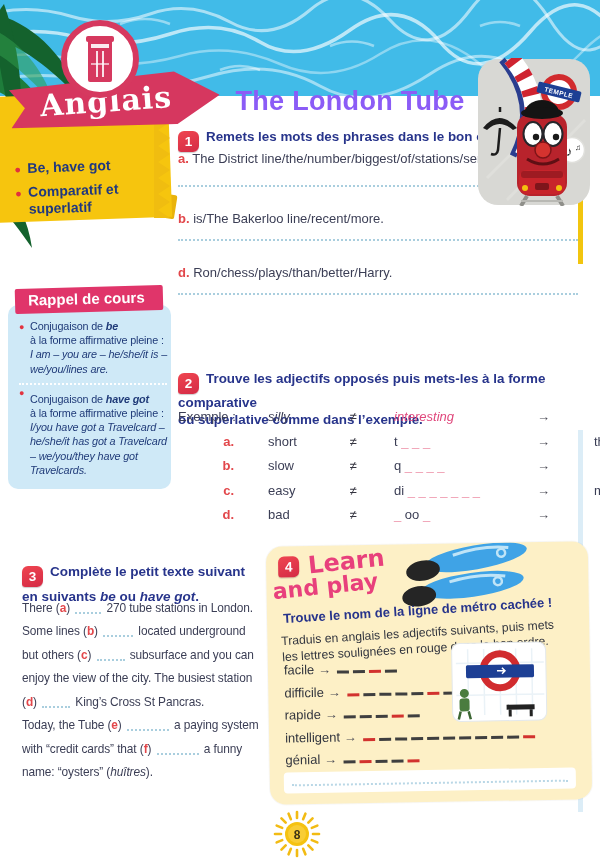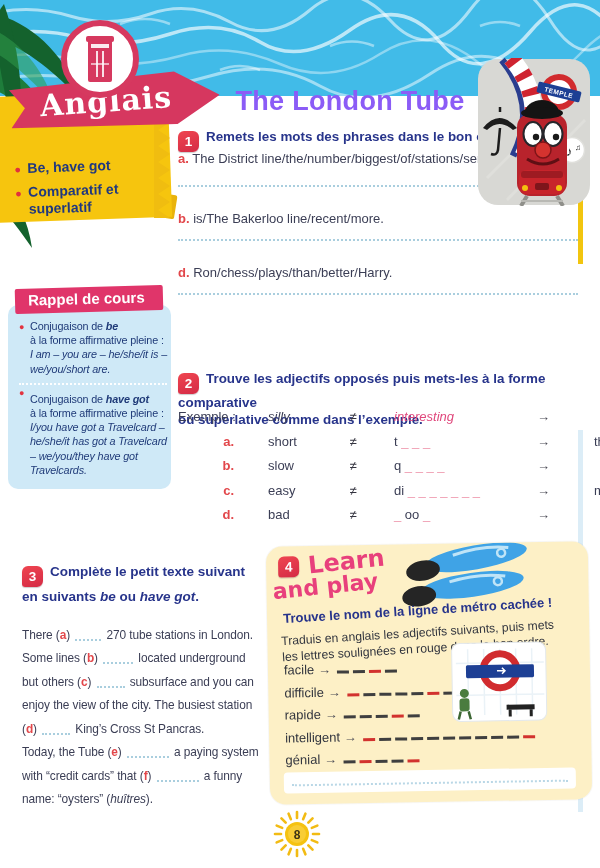--- a/index.html
+++ b/index.html
@@ -74,21 +74,21 @@
   .c1{width:56px;text-align:right;padding-right:5px;flex:none;}
   .c2{width:44px;flex:none;}
   .c3{width:24px;text-align:center;flex:none;color:#33333f;}
   .c4{width:114px;flex:none;}
   .c5{width:28px;flex:none;color:#4a4a55;}
   .c6{flex:1;}
   .exword{color:#e0487c;font-style:italic;}
 
   
   .x3head{left:22px;top:562px;width:260px;font-size:13.5px;line-height:19px;}
-  .x3para{position:absolute;left:22px;top:612px;width:252px;z-index:3;font-size:11.9px;
+  .x3para{position:absolute;left:22px;top:585px;width:252px;z-index:3;font-size:11.9px;
     letter-spacing:-0.1px;line-height:23.5px;color:#3b3e55;white-space:nowrap;}
 
   
   .x4panel{position:absolute;left:268px;top:544px;width:322px;height:258px;background:#fdf0c6;
     border-radius:16px;transform:rotate(-1deg);z-index:4;box-shadow:0 0 0 1px rgba(0,0,0,.03);}
   .x4badge{position:absolute;left:12px;top:10px;}
   .learn1{position:absolute;left:42px;top:2px;color:#e8407c;font-weight:bold;font-size:24px;
     transform:rotate(-5deg);font-family:"DejaVu Sans",sans-serif;}
   .learn2{position:absolute;left:6px;top:28px;color:#e8407c;font-weight:bold;font-size:22px;
     transform:rotate(-5deg);font-family:"DejaVu Sans",sans-serif;}
@@ -217,21 +217,21 @@
       </div>
       <div class="x1item">
         <p><span class="rl">d.</span> Ron/​chess/​plays/​than/​better/​Harry.</p>
         <div class="dots"></div>
       </div>
     </div>
 
   <div class="rappel-banner">Rappel de cours</div>
   <div class="rappel-box">
     <div>
-        <div class="ritem"><span class="rbullet">●</span><span><span class="">Conjugaison de </span><span class="bit">be</span><br><span class="">à la forme affirmative pleine :</span><br><span class="it">I am – you are – he/she/it is – we/you/short are.</span></span></div>
+        <div class="ritem"><span class="rbullet">●</span><span><span class="">Conjugaison de </span><span class="bit">be</span><br><span class="">à la forme affirmative pleine :</span><br><span class="it">I am – you are – he/she/it is – we/you/lines are.</span></span></div>
         <div class="ritem"><span class="rbullet">●</span><span><span class="">Conjugaison de </span><span class="bit">have got</span><br><span class="">à la forme affirmative pleine :</span><br><span class="it">I/you have got a Travelcard – he/she/it has got a Travelcard – we/you/they have got Travelcards.</span></span></div>
       </div>
   </div>
 
   <div class="head x2head">
     <span class="num-badge">2</span><span><span class="">Trouve les adjectifs opposés puis mets-les à la forme comparative</span><br><span class="">ou superlative comme dans l’exemple.</span></span>
   </div>
   <div class="x2rows">
     <div class="x2row">
       <span class="c1">Exemple :</span>

